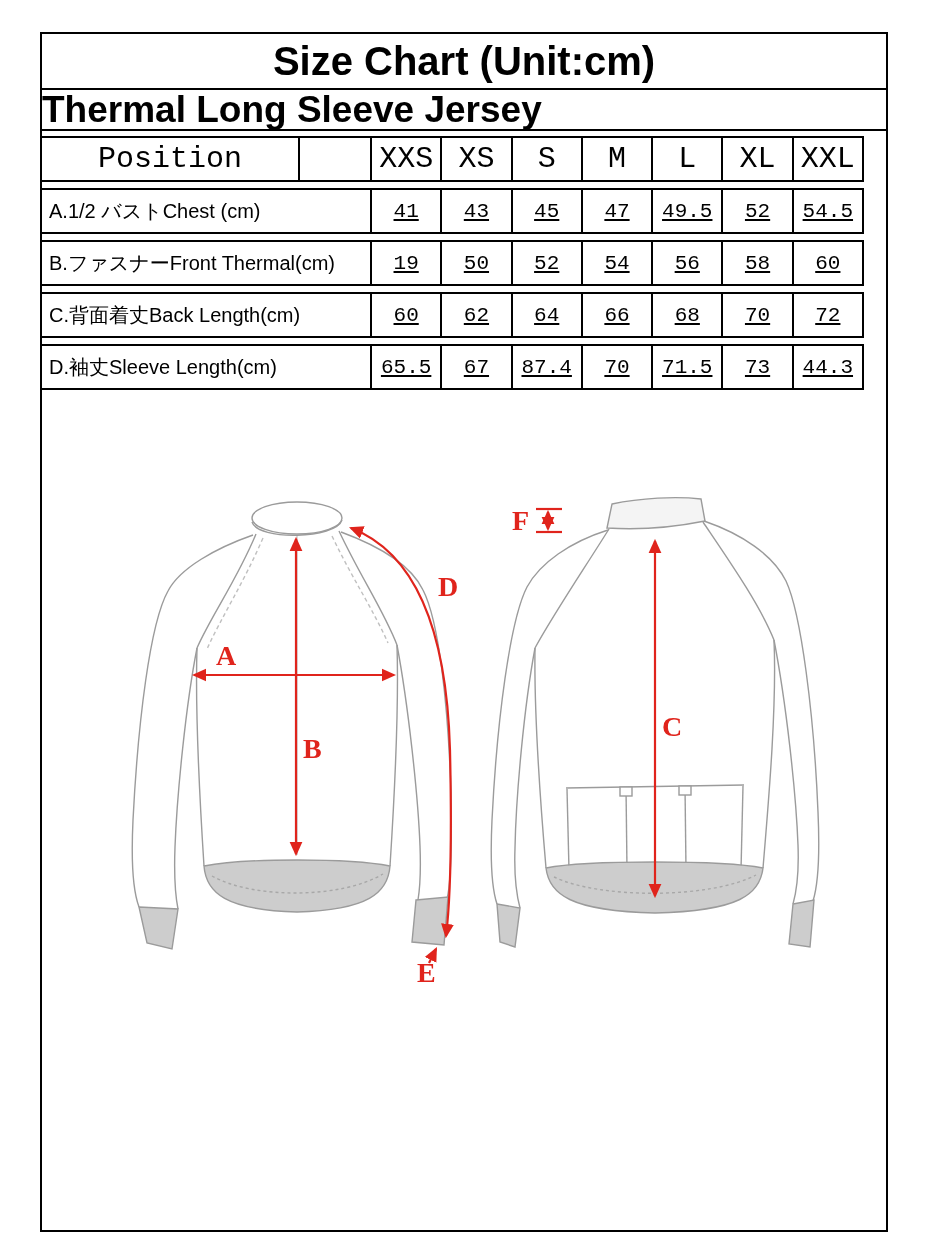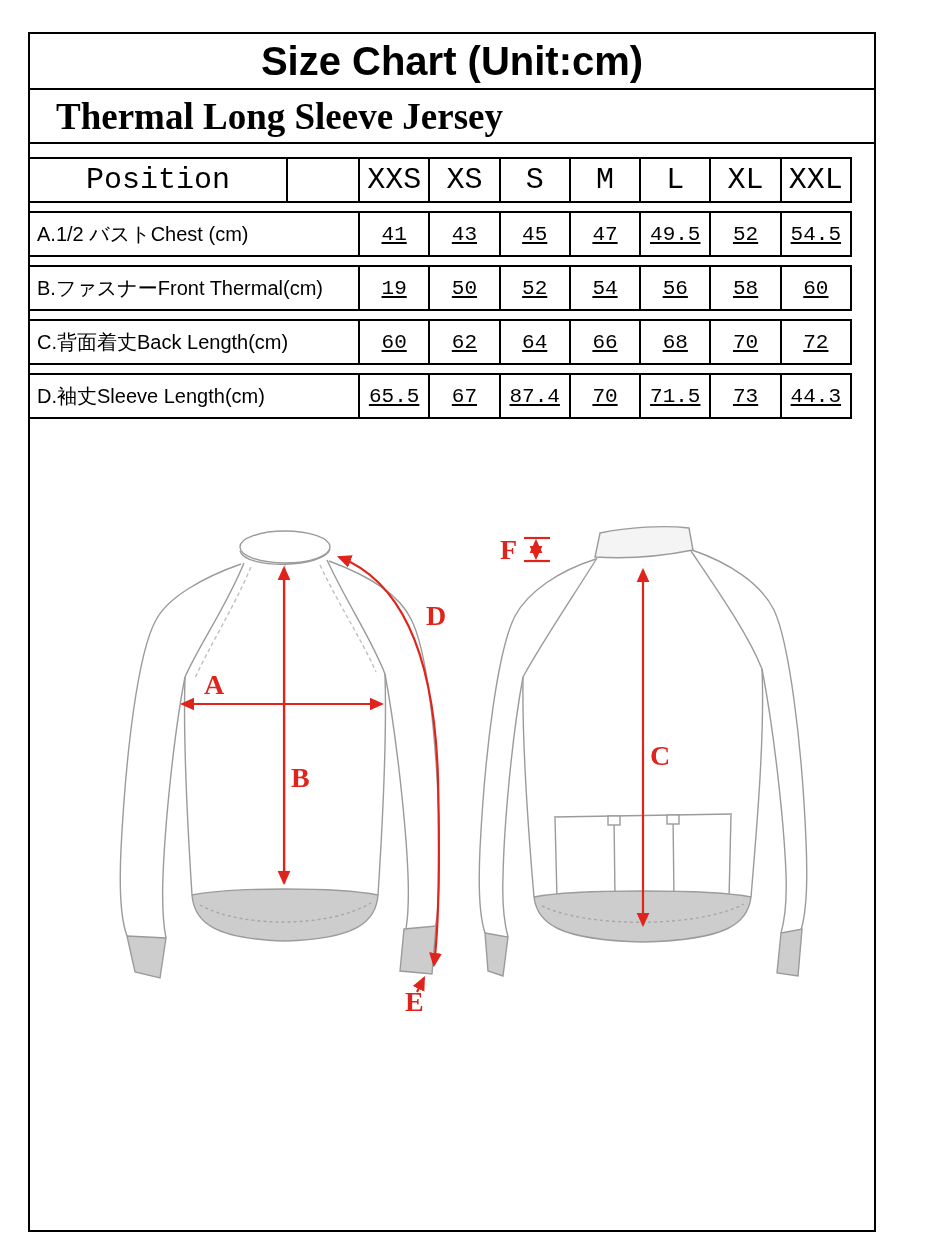--- a/index.html
+++ b/index.html
@@ -1,47 +1,46 @@
 <!DOCTYPE html>
 <html><head>
 <meta charset="utf-8">
 <style>
   html,body { margin:0; padding:0; background:#ffffff; }
   body { width:928px; height:1240px; position:relative; font-family:"Liberation Sans", sans-serif; color:#000; }
 
   .outer {
-    position:absolute; left:28px; top:32px;
+    position:absolute; left:40px; top:32px;
     width:848px; height:1200px;
     border:2px solid #000; box-sizing:border-box;
     background:#fff;
   }
 
   .title-row {
     height:56px; box-sizing:border-box;
     border-bottom:2px solid #000;
     display:flex; align-items:center; justify-content:center;
     font-size:40px; font-weight:700;
     font-family:"Liberation Sans", sans-serif;
   }
   .subtitle-row {
-    height:54px; box-sizing:border-box;
+    height:41px; box-sizing:border-box;
     border-bottom:2px solid #000;
     display:flex; align-items:center;
-    padding-left:26px;
     font-size:37px; font-weight:700;
-    font-family:Liberation Serif, serif;
+    font-family:Liberation Sans, sans-serif;
   }
 
   .table-area { padding-top:5px; }
 
   .trow {
     display:flex; align-items:stretch;
     width:824px; height:46px; box-sizing:border-box;
     border:2px solid #000;
-    margin:8px 0 6px -2px;
+    margin:0 0 6px -2px;
     background:#fff;
   }
   .cell {
     display:flex; align-items:center; justify-content:center;
     box-sizing:border-box;
     border-left:2px solid #000;
     overflow:hidden; white-space:nowrap;
   }
   .cell:first-child { border-left:none; }
 

